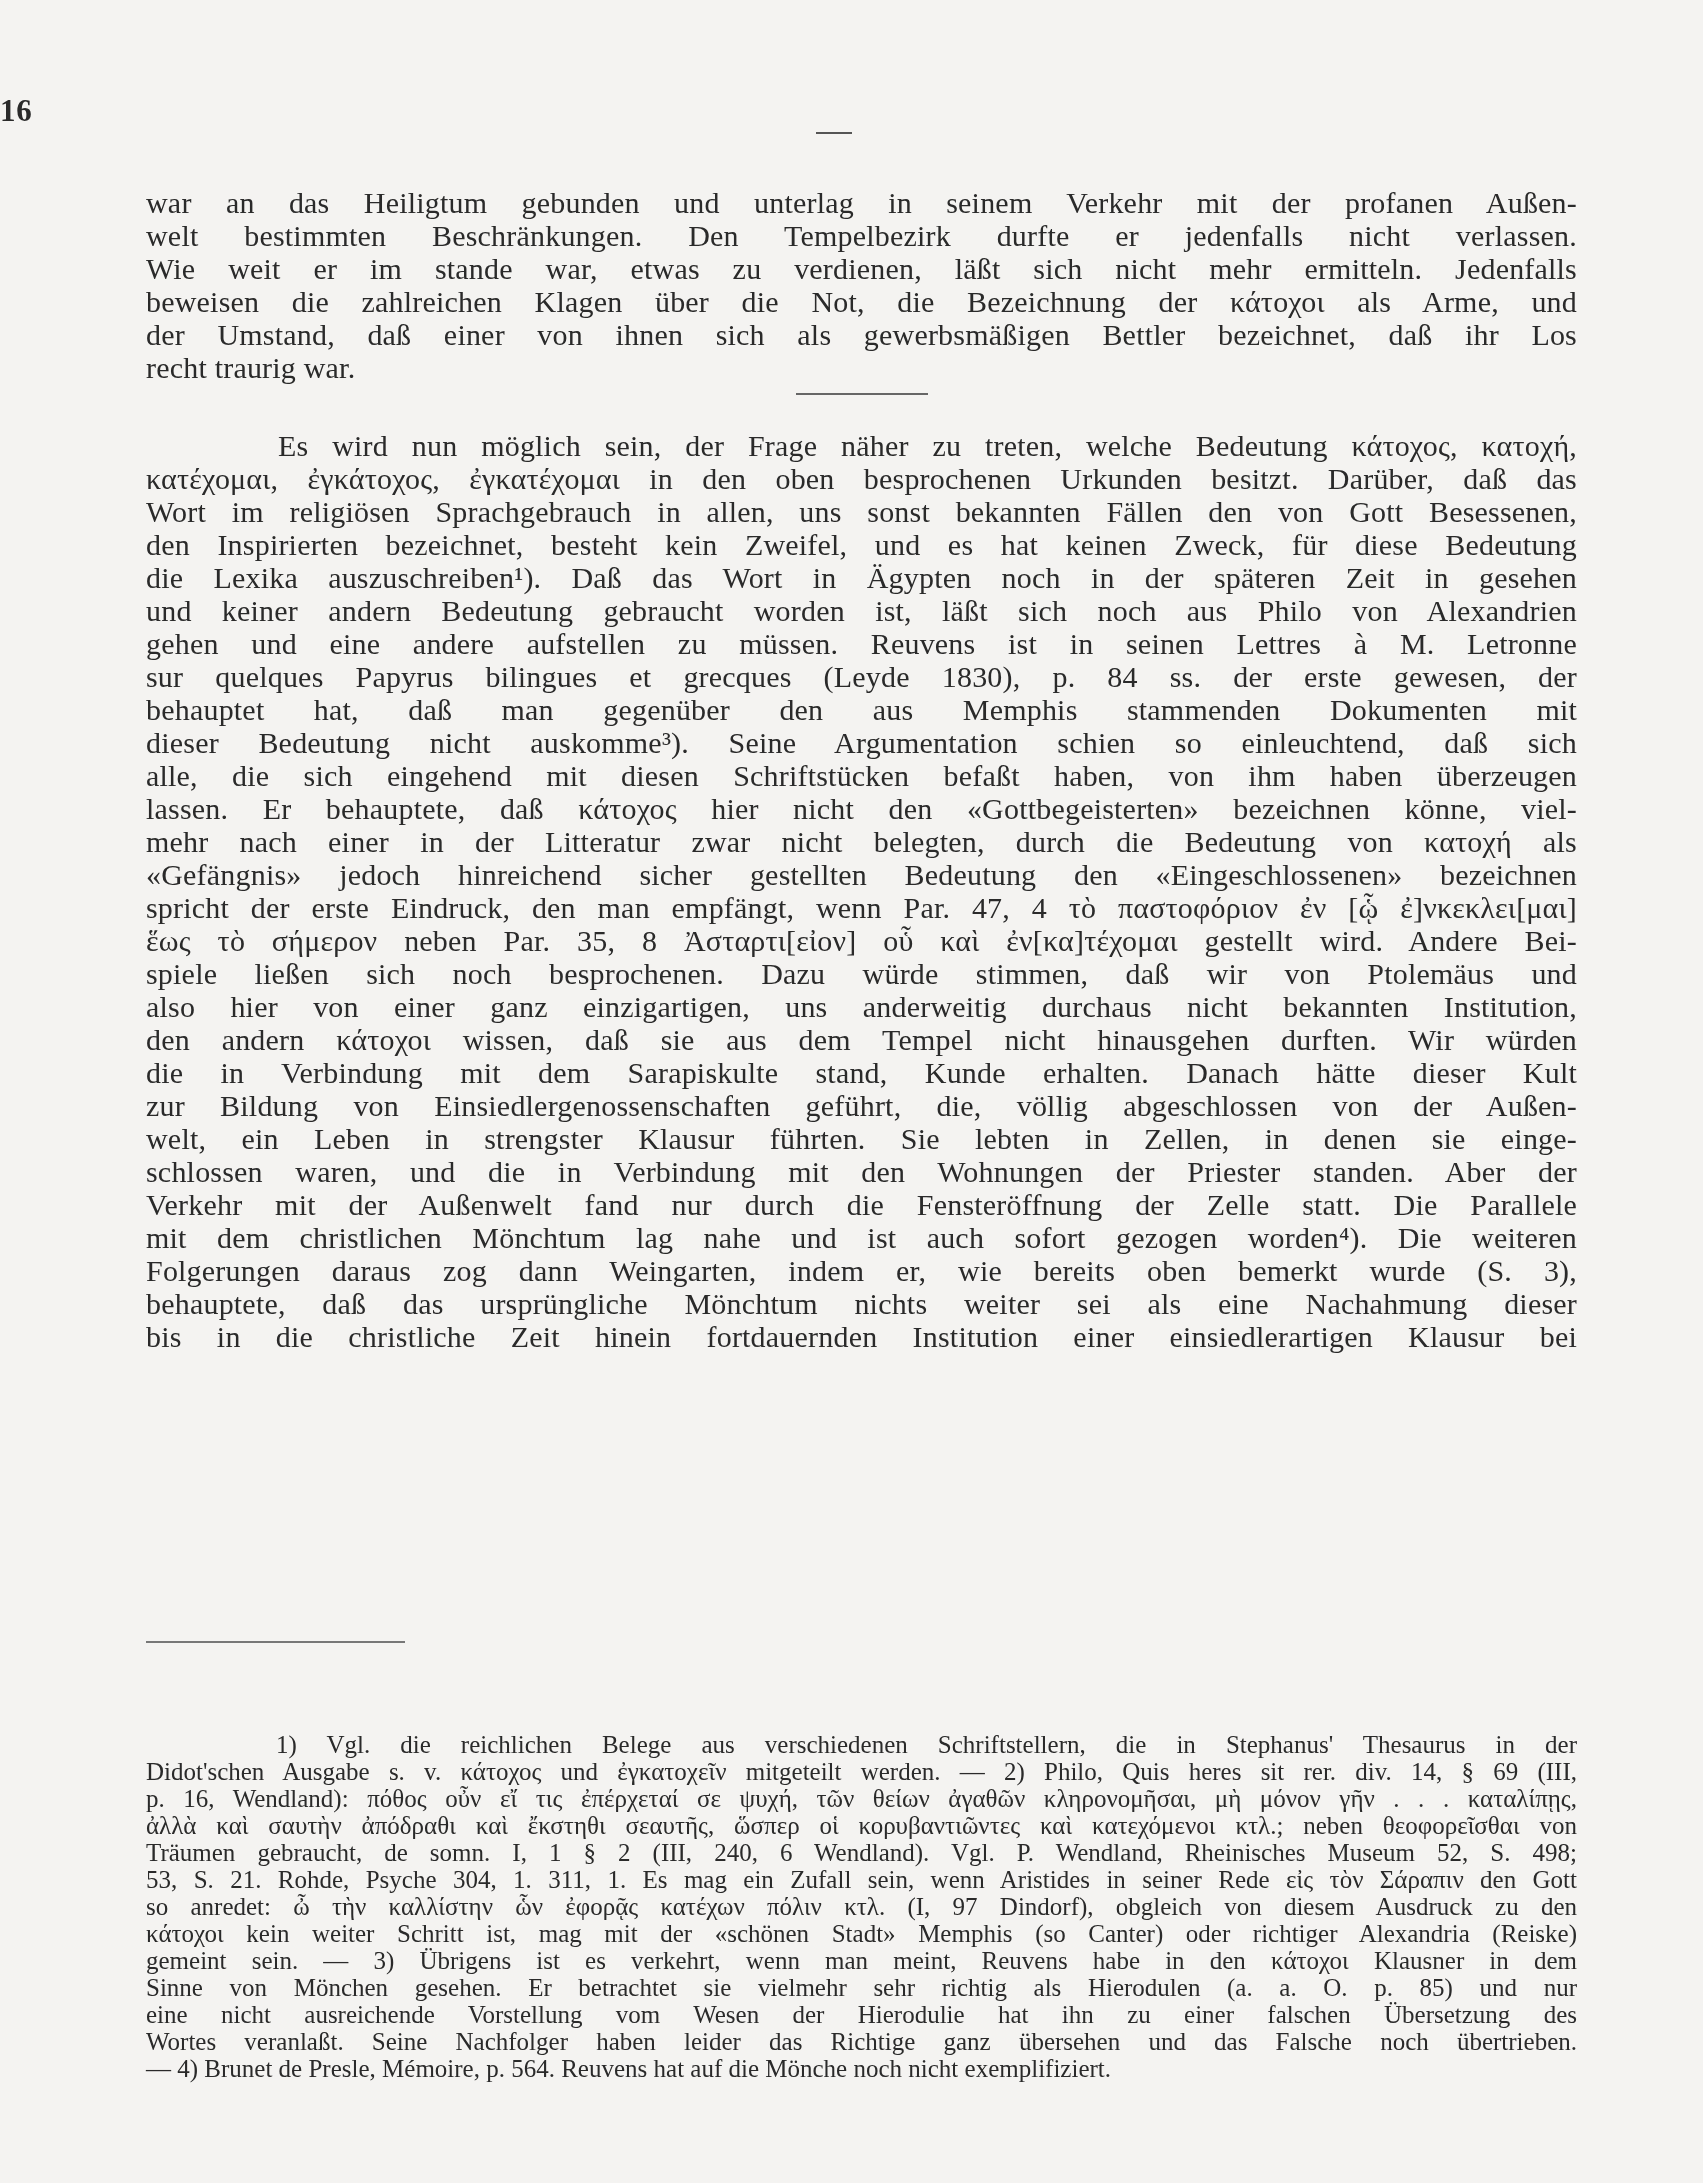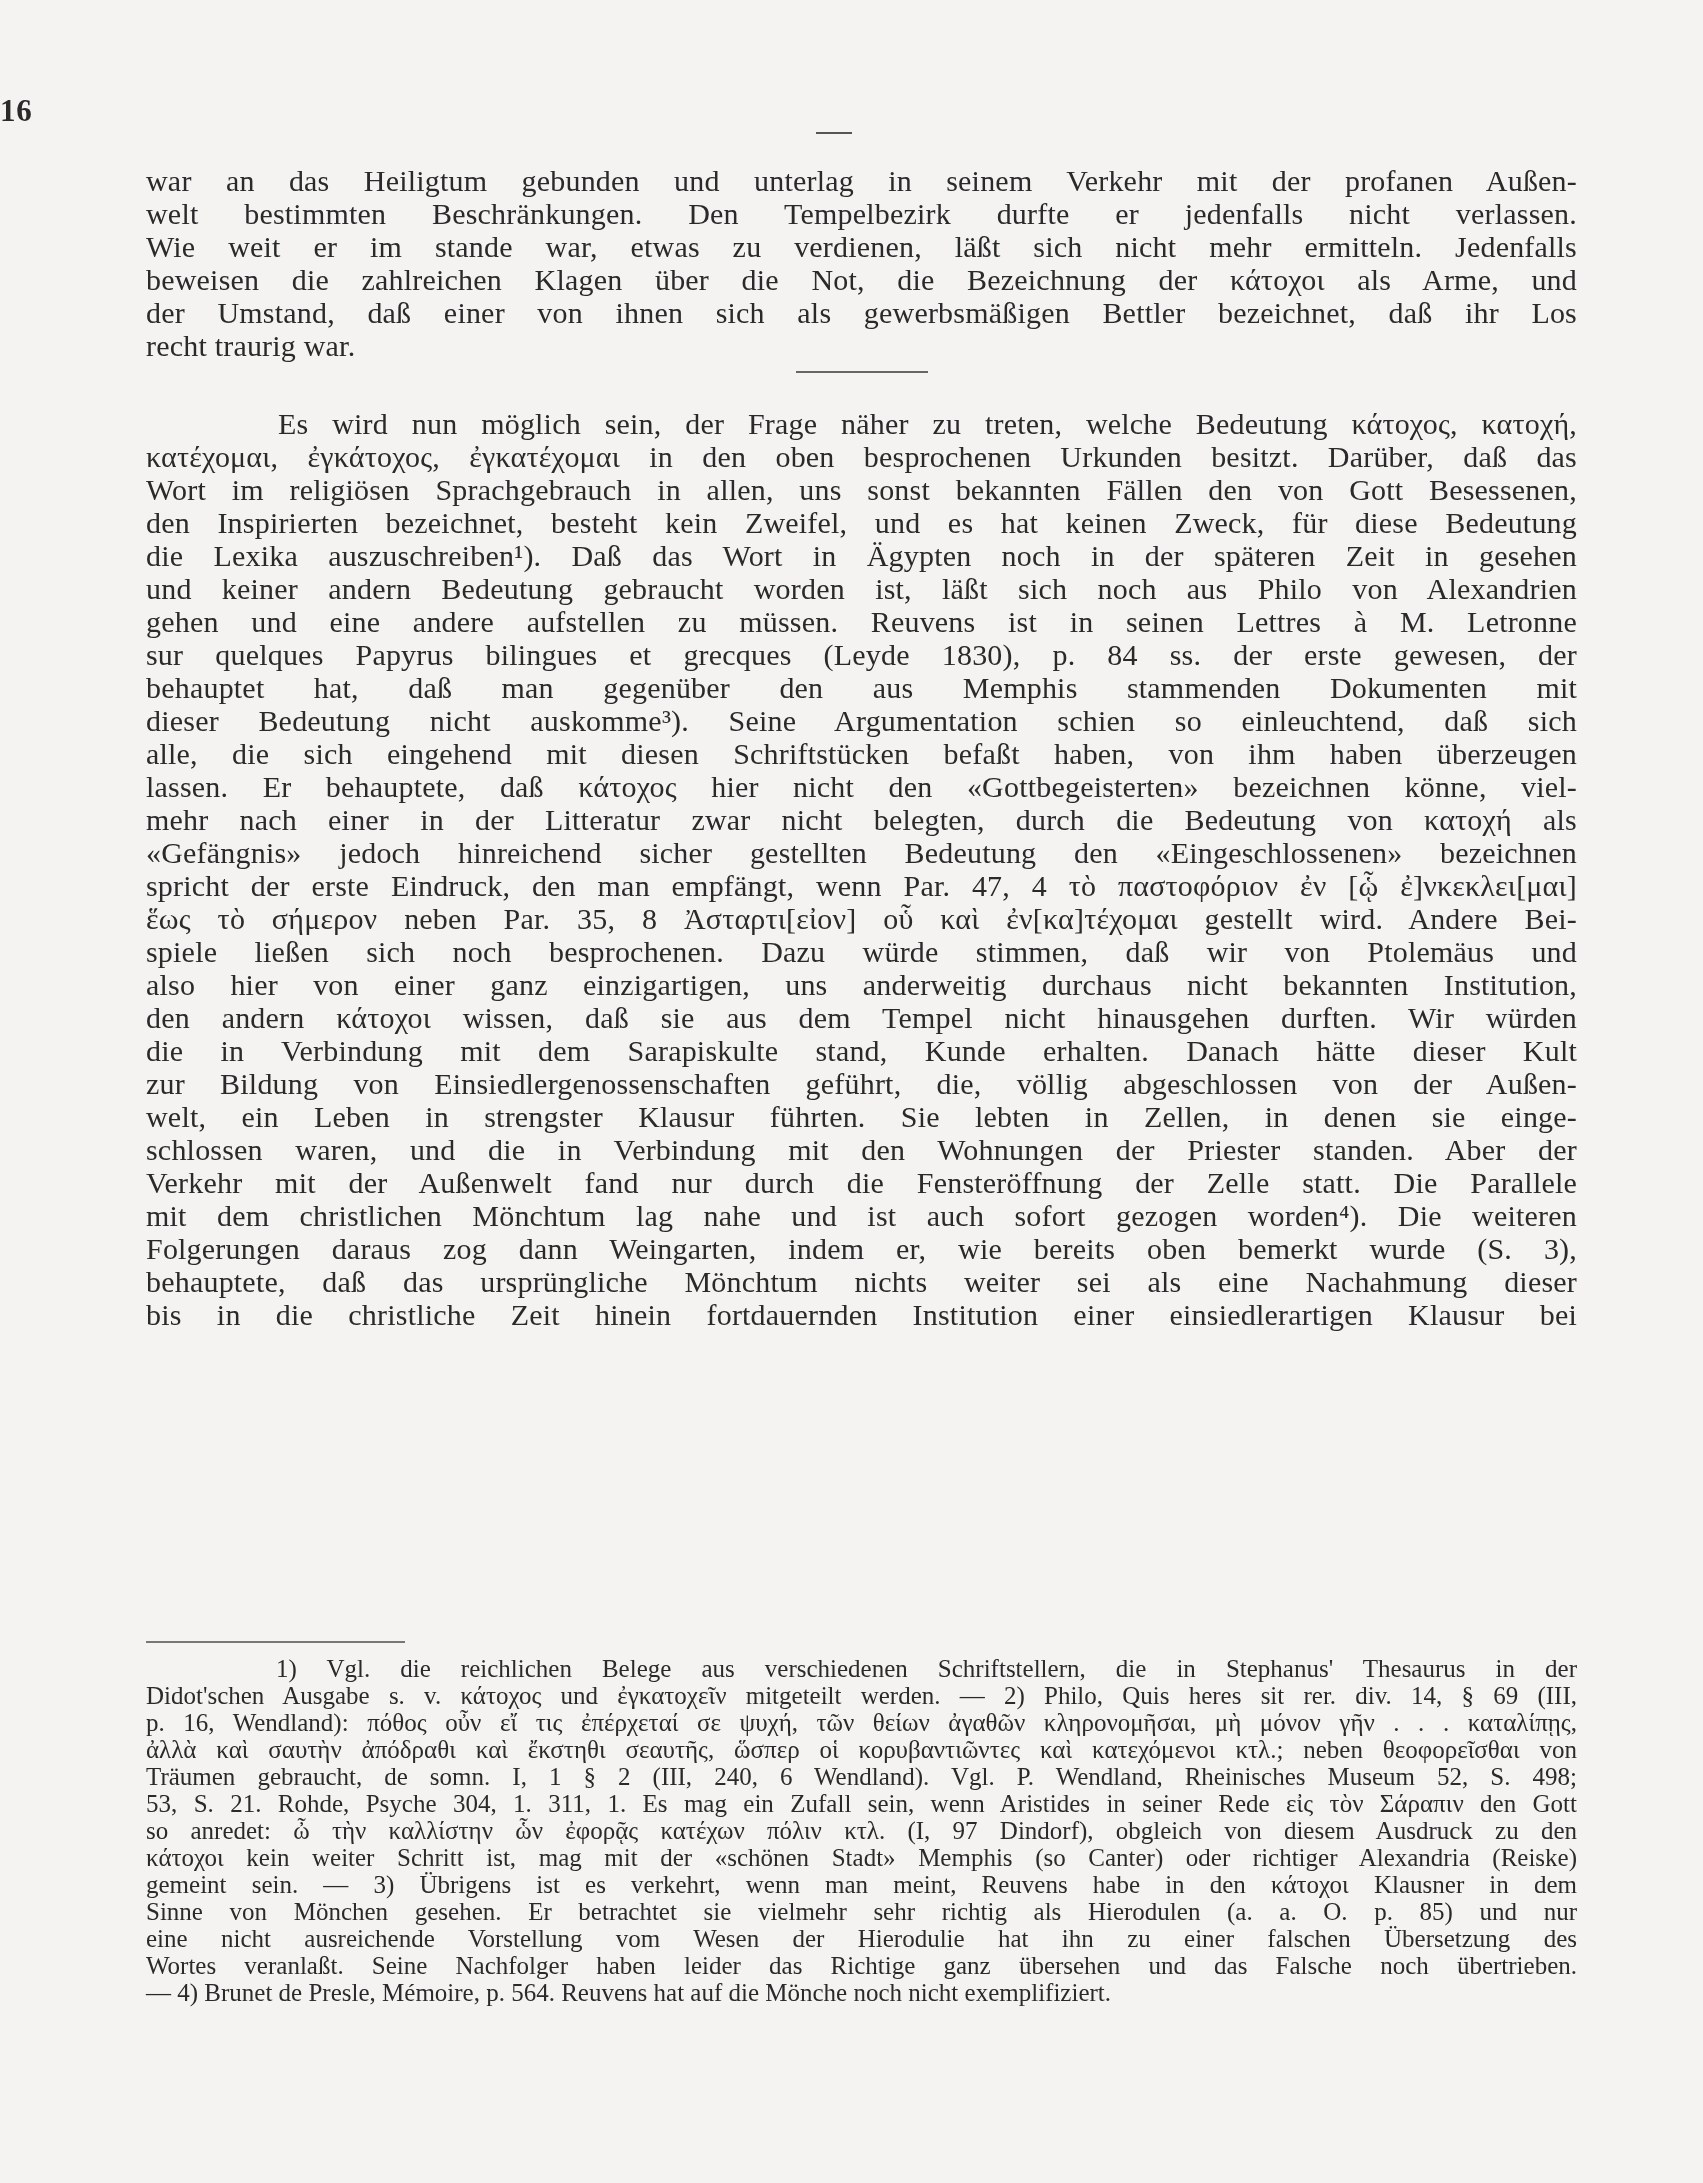--- a/index.html
+++ b/index.html
@@ -13,40 +13,40 @@
   }
   .page-number {
     position: absolute; left: 0; width: 100%; top: 93px;
     font-size: 31px; font-weight: bold; letter-spacing: 0.8px;
   }
   .page-number-rule {
     position: absolute; left: 816px; top: 132px; width: 36px; height: 1.5px;
     background: #555;
   }
   .main {
-    position: absolute; left: 146px; top: 164px; width: 1431px;
+    position: absolute; left: 146px; top: 186px; width: 1431px;
   }
   .line {
     font-size: 30px; line-height: 33px; height: 33px;
     white-space: nowrap;
     text-align: justify; text-align-last: justify;
     letter-spacing: 0.2px;
   }
   .line.last { text-align-last: left; }
   .line.indent { padding-left: 132px; }
   .section-rule {
     width: 132px; height: 1.5px; background: #666;
     margin: 9.3px auto 0 auto;
   }
   .para-gap { height: 34px; }
   .footnote-rule {
     position: absolute; left: 146px; top: 1641px; width: 259px; height: 1.5px; background: #777;
   }
   .footnotes {
-    position: absolute; left: 146px; top: 1655px; width: 1431px;
+    position: absolute; left: 146px; top: 1731px; width: 1431px;
   }
   .fline {
     font-size: 25px; line-height: 27px; height: 27px;
     white-space: nowrap;
     text-align: justify; text-align-last: justify;
   }
   .fline.last { text-align-last: left; }
   .fline.indent { padding-left: 130px; }
 </style>
 </head>

